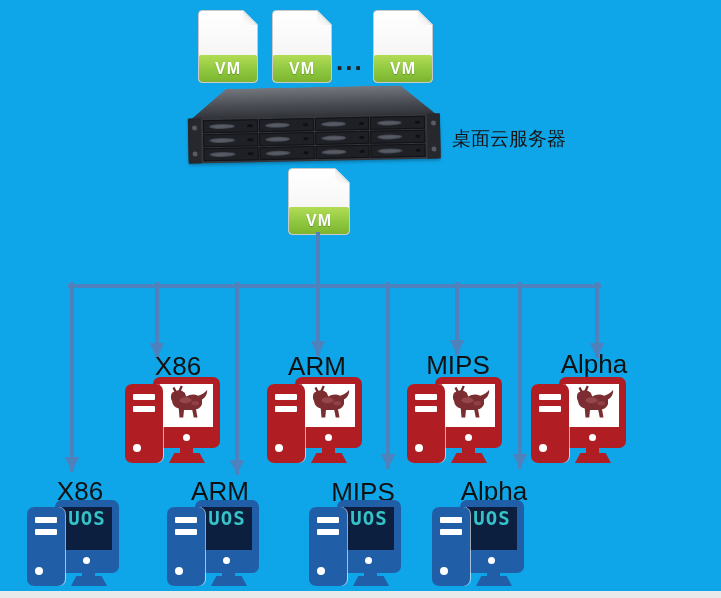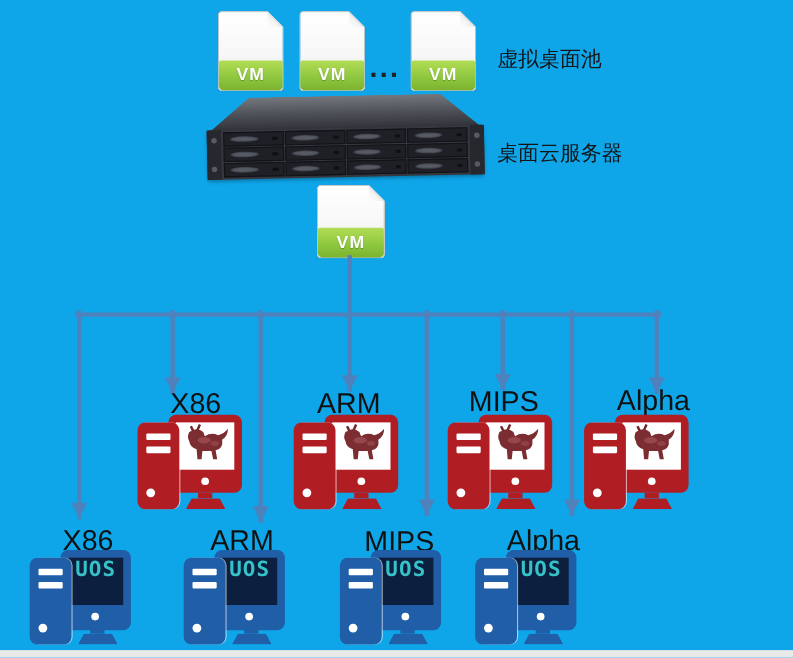--- a/index.html
+++ b/index.html
@@ -80,21 +80,20 @@
     <div class="page"></div>
     <div class="fold"></div>
     <div class="band">VM</div>
   </div>
   <div class="dots">...</div>
   <div class="vmfile" style="left:373px;top:10px;">
     <div class="page"></div>
     <div class="fold"></div>
     <div class="band">VM</div>
   </div>
-  <div class="cn-label" style="left:452px;top:41px;">虚拟桌面池</div>
 
   <div class="server">
     <div class="srv-top"></div>
     <div class="srv-front">
       <div class="ear"></div>
       <div class="bays">
         <div class="bay">
             <i class="handle"></i>
           </div>
         <div class="bay">

